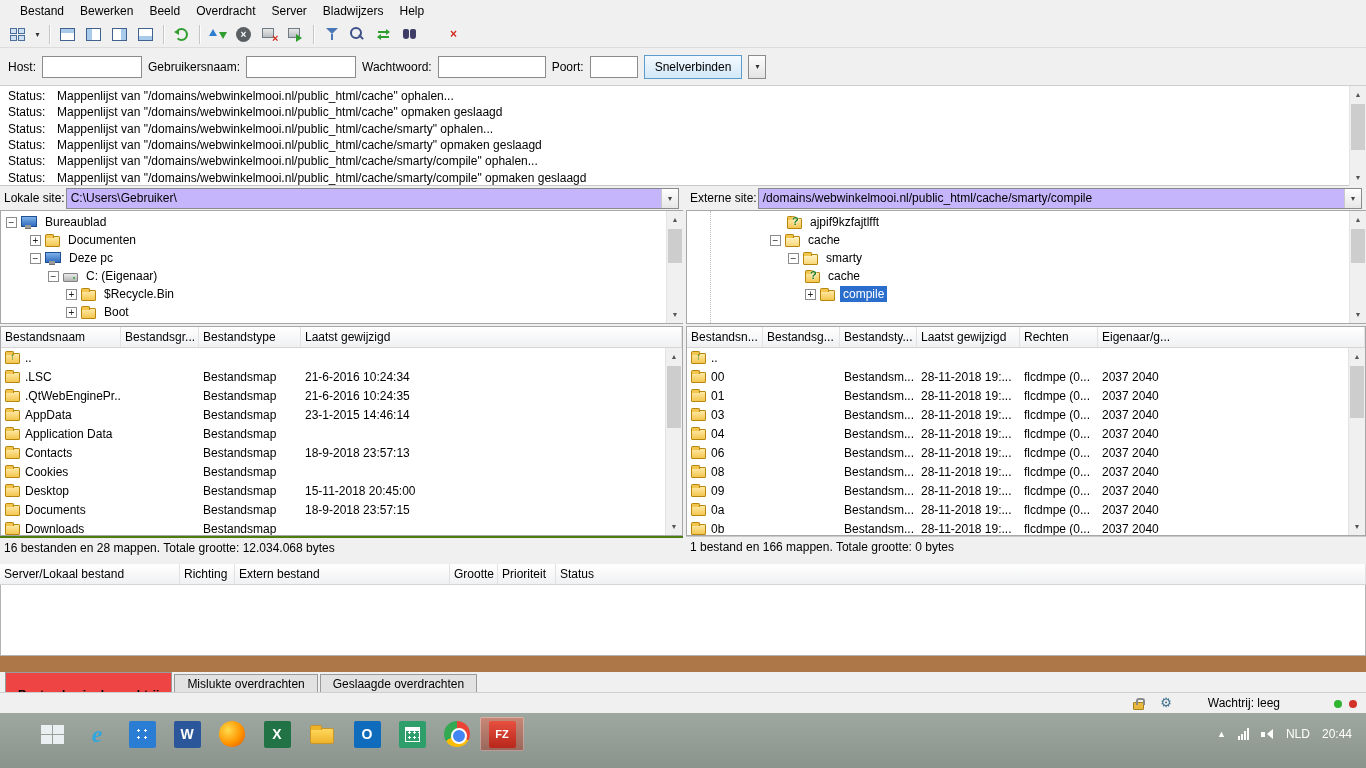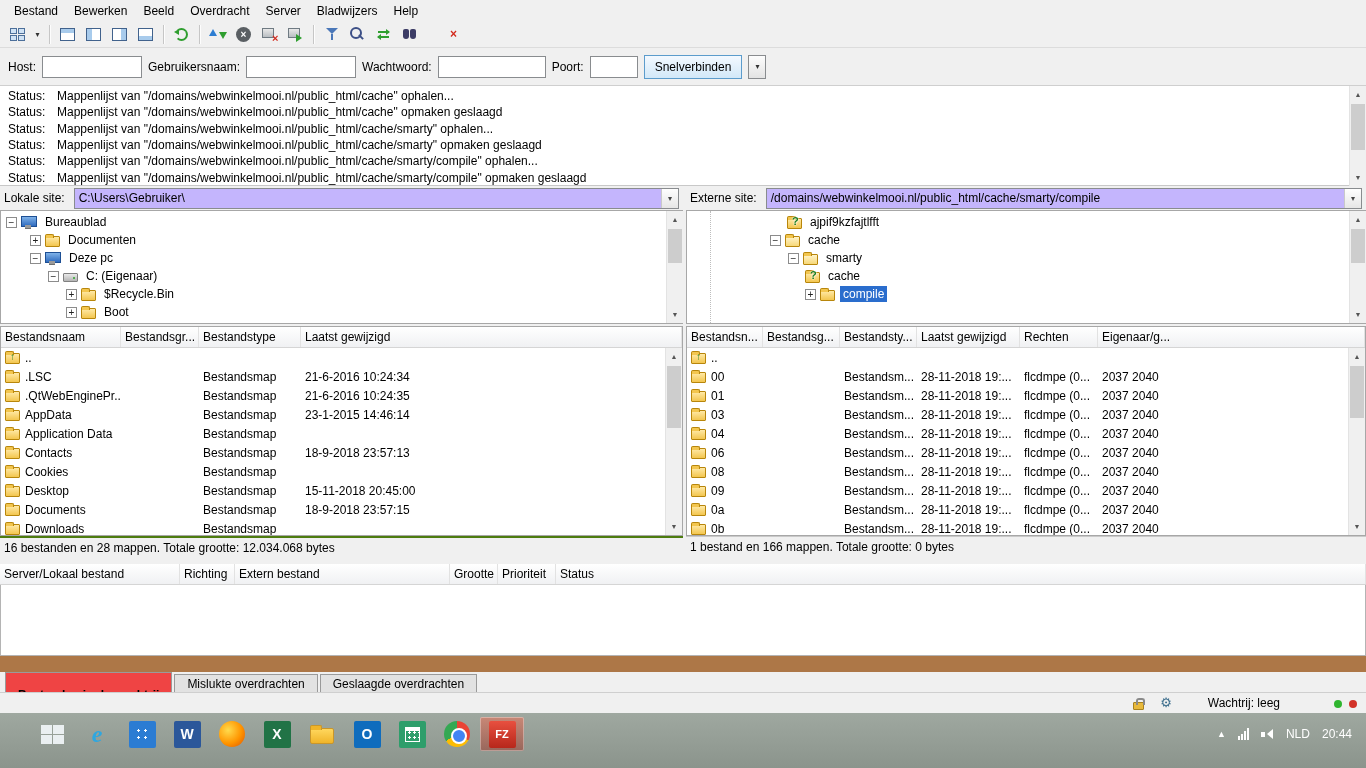--- a/index.html
+++ b/index.html
@@ -3,21 +3,21 @@
 <meta charset="utf-8">
 <title>FileZilla</title>
 <style>
 *{margin:0;padding:0;box-sizing:border-box}
 html,body{background:#3a3a3a}
 .screen{position:relative;width:1366px;height:768px;background:#f0f0f0;overflow:hidden;
   font-family:"Liberation Sans",sans-serif;font-size:12px;color:#000;cursor:default}
 
 
 #menubar{position:absolute;left:0;top:0;width:100%;height:21px;background:#f0f0f0;
-  display:flex;align-items:center;padding-left:6px}
+  display:flex;align-items:center;padding-left:12px}
 .menu-item{padding:3px 8px}
 
 
 #toolbar{position:absolute;left:0;top:21px;width:100%;height:27px;background:#f0f0f0;
   border-bottom:1px solid #dcdcdc;display:flex;align-items:center;padding-left:5px}
 .tbtn{width:25px;height:23px;border:none;background:transparent;display:flex;align-items:center;
   justify-content:center;margin-right:1px;position:relative}
 .tbtn.narrow{width:13px}
 .tsep{width:2px;height:19px;border-left:1px solid #c6c6c6;border-right:1px solid #fdfdfd;margin:0 4px}
 .caret{font-size:8px;color:#333}
@@ -62,21 +62,21 @@
 .qc-btn{height:24px;padding:0 10px;font:inherit;background:linear-gradient(#f3f9ff,#d2e8f8);border:1px solid #5c9ccc}
 .qc-caret{height:24px;width:18px;border:1px solid #898c8f;background:linear-gradient(#fdfdfd,#e3e3e3);font-size:8px;color:#333}
 
 
 #logpane{position:absolute;left:0;top:86px;width:100%;height:100px;background:#fff;
   border-bottom:1px solid #c8c8c8;overflow:hidden;padding-top:2px}
 .log-row{display:flex;height:16.3px;align-items:center}
 .log-label{width:57px;padding-left:8px;flex:none}
 
 
-.sitebar{position:absolute;height:24px;background:#f0f0f0;display:flex;align-items:center;gap:9px;padding:0 4px}
+.sitebar{position:absolute;height:24px;background:#f0f0f0;display:flex;align-items:center;gap:1px;padding:0 4px}
 #local-sitebar{left:0;top:186px;width:683px}
 #remote-sitebar{left:686px;top:186px;width:680px}
 .combo{flex:1;height:21px;border:1px solid #898c8f;background:#c4b5fd;display:flex;align-items:center;overflow:hidden}
 .combo .txt{flex:1;padding-left:4px;white-space:nowrap;overflow:hidden}
 .combo .dd{width:17px;height:100%;flex:none;border-left:1px solid #c9c9c9;background:linear-gradient(#fefefe,#e6e6e6);
   display:flex;align-items:center;justify-content:center;font-size:8px;color:#444}
 .treebox{position:absolute;background:#fff;border:1px solid #a7a7a7;overflow:hidden;padding-top:2px}
 #local-tree{left:0;top:210px;width:683px;height:114px}
 #remote-tree{left:686px;top:210px;width:680px;height:114px}
 #remote-tree::before{content:"";position:absolute;left:23px;top:0;bottom:0;border-left:1px dotted #bdbdbd}

